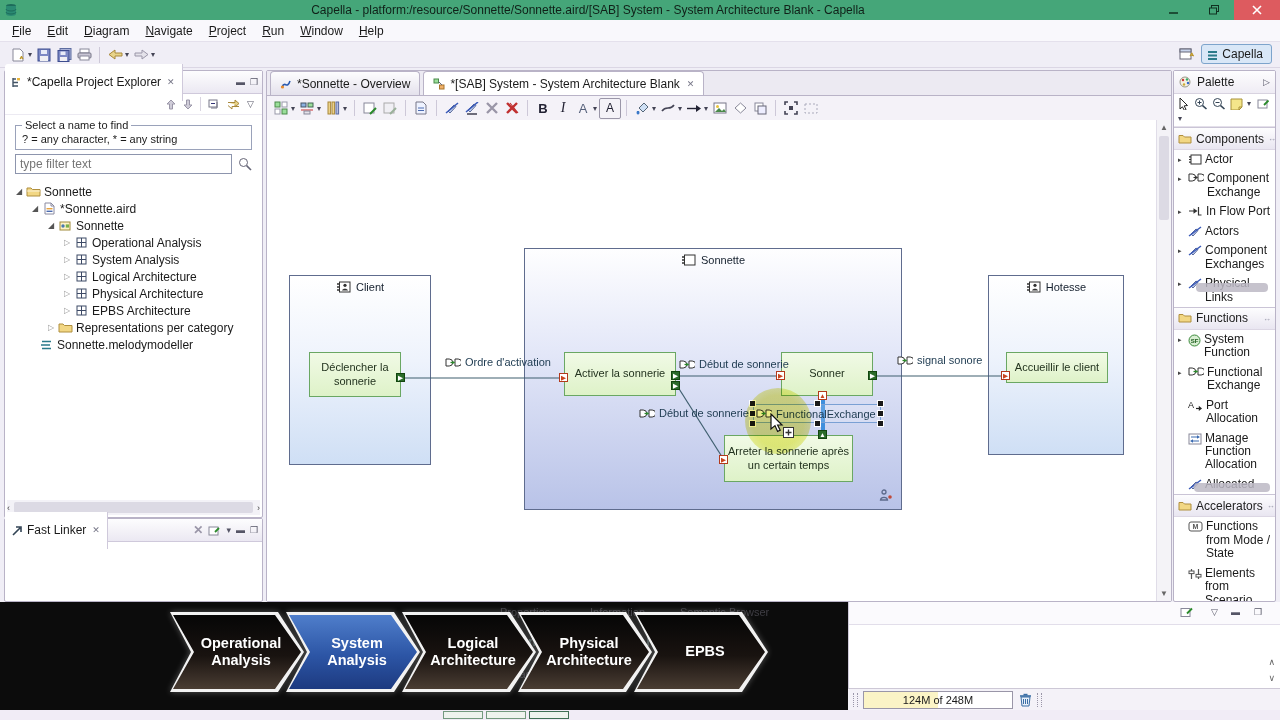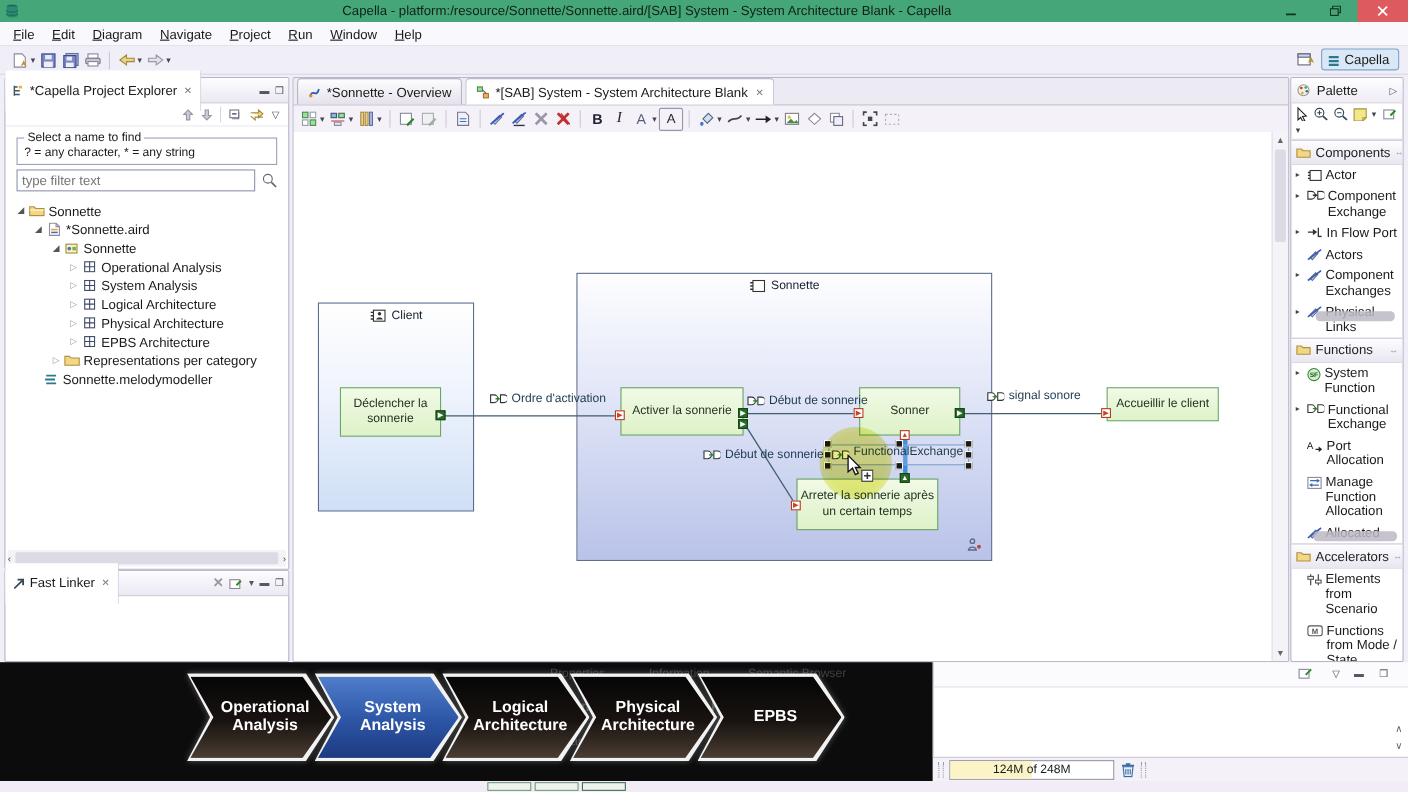--- a/index.html
+++ b/index.html
@@ -56,21 +56,21 @@
   .vthumb{position:absolute;left:2px;right:2px;top:16px;height:84px;background:#dcdae4;border-radius:2px}
   
   .comp{position:absolute;border:1px solid #5f6c8e;box-sizing:border-box}
   .comp.actor{background:linear-gradient(180deg,#ffffff 0%,#eef3fc 45%,#cfdff5 100%)}
   .comp.sys{background:linear-gradient(180deg,#fefeff 0%,#e3e7f8 40%,#b9c3e8 100%)}
   .comp-hd{display:flex;align-items:center;justify-content:center;gap:5px;padding-top:5px;font-size:11px;color:#15202e}
   .fn{position:absolute;background:linear-gradient(#f1fae6,#def2c8);border:1px solid #6aa763;color:#23331f;font-size:11px;display:flex;align-items:center;justify-content:center;text-align:center;line-height:1.2;padding:2px;box-sizing:border-box}
   .pt{position:absolute;width:9px;height:9px;border:1px solid;font-size:6.5px;line-height:8px;text-align:center;box-sizing:border-box}
   .pt.in{background:#fff;border-color:#b33a1c;color:#c8451f}
   .pt.out{background:#2a6b2a;border-color:#12450f;color:#fff}
-  .exlabel{position:absolute;display:flex;gap:4px;font-size:11px;color:#1d3a50;white-space:nowrap}
+  .exlabel{position:absolute;display:flex;align-items:center;gap:4px;font-size:11px;color:#1d3a50;white-space:nowrap}
   .hd{position:absolute;width:5px;height:5px;background:#1a1a1a;border:1px solid #fff;box-sizing:content-box}
   
   #palette{left:1173px;top:70px;width:103px;height:532px;overflow:hidden}
   .pal-hd{height:22px;display:flex;align-items:center;gap:5px;padding:0 5px;font-size:12px;border-bottom:1px solid #d8d3e0;background:linear-gradient(#fdfdfe,#efecf4)}
   .pal-tools{display:flex;flex-wrap:wrap;align-items:center;gap:4px;padding:3px 4px;border-bottom:1px solid #e4e0ea}
   .pgh{display:flex;align-items:center;gap:4px;background:linear-gradient(#fdfdfe,#e9e6f1);border-top:1px solid #cac4d6;border-bottom:1px solid #dcd7e4;height:21px;font-size:12px;padding:0 4px;color:#222}
   .pit{display:flex;align-items:flex-start;gap:3px;padding:3px 1px 3px 4px;font-size:12px;line-height:1.12;cursor:default}
   .pexp{width:7px;font-size:7px;color:#444;margin-top:3px;flex:none}
   .pic{flex:none;margin-top:1px}
   
@@ -563,20 +563,33 @@
       <div class="comp-hd">
         <span class="ico">
             <svg width="15" height="12">
               <rect x="3.5" y="1" width="10.5" height="10" fill="#fff" stroke="#333"></rect>
               <path d="M1 3h2.5M1 6h2.5M1 9h2.5" stroke="#333" stroke-width="1.3"></path>
             </svg>
           </span>
         <span>Sonnette</span>
       </div>
     </div>
+    <div class="comp actor" style="left:721px;top:155px;width:136px;height:180px">
+      <div class="comp-hd">
+        <span class="ico">
+            <svg width="15" height="12">
+              <rect x="3.5" y="1" width="10.5" height="10" fill="#fff" stroke="#333"></rect>
+              <path d="M1 3h2.5M1 6h2.5M1 9h2.5" stroke="#333" stroke-width="1.3"></path>
+              <circle cx="9" cy="4.3" r="1.6" fill="#333"></circle>
+              <path d="M6 9.5c.6-2.4 5.4-2.4 6 0z" fill="#333"></path>
+            </svg>
+          </span>
+        <span>Hotesse</span>
+      </div>
+    </div>
 
     <svg class="r" style="left:0;top:0" width="891" height="482">
       <line x1="134" y1="258" x2="297" y2="258" stroke="#3f5f6f" stroke-width="1.2"></line>
       <line x1="409" y1="256" x2="514" y2="256" stroke="#3f5f6f" stroke-width="1.2"></line>
       <line x1="409" y1="264" x2="457" y2="340" stroke="#3f5f6f" stroke-width="1.2"></line>
       <line x1="606" y1="256" x2="739" y2="256" stroke="#3f5f6f" stroke-width="1.2"></line>
       <line x1="556" y1="280" x2="556" y2="312" stroke="#3f8fdd" stroke-width="4"></line>
     </svg>
 
     <div class="fn" style="left:42px;top:232px;width:92px;height:45px">
@@ -892,37 +905,37 @@
         <svg width="14" height="10">
           <path d="M1 1.5h4l1.5 1.5H13V9H1z" fill="#f2d784" stroke="#b08f3e"></path>
         </svg>
       </span>
     <span>Accelerators</span>
     <span style="margin-left:auto;font-size:8px;color:#99a">↔</span>
   </div>
   <div class="pit">
       <span class="pexp"></span>
       <span class="pic">
+        <svg width="15" height="11">
+          <rect x="1" y="1" width="13" height="9" rx="2" fill="#fff" stroke="#555"></rect>
+          <text x="7.5" y="8.2" font-size="7" text-anchor="middle" fill="#555" font-weight="bold" font-family="Liberation Sans">M</text>
+        </svg>
+      </span>
+      <span>Functions from Mode / State</span>
+    </div>
+  <div class="pit">
+      <span class="pexp"></span>
+      <span class="pic">
         <svg width="14" height="12">
           <path d="M3.5 1v10M10.5 1v10" stroke="#555" stroke-width="1.2"></path>
           <rect x="1" y="3" width="5" height="2.6" fill="#fff" stroke="#555"></rect>
           <rect x="8" y="6.4" width="5" height="2.6" fill="#fff" stroke="#555"></rect>
         </svg>
       </span>
       <span>Elements from Scenario</span>
-    </div>
-  <div class="pit">
-      <span class="pexp"></span>
-      <span class="pic">
-        <svg width="15" height="11">
-          <rect x="1" y="1" width="13" height="9" rx="2" fill="#fff" stroke="#555"></rect>
-          <text x="7.5" y="8.2" font-size="7" text-anchor="middle" fill="#555" font-weight="bold" font-family="Liberation Sans">M</text>
-        </svg>
-      </span>
-      <span>Functions from Mode / State</span>
     </div>
 </div>
 
 <div id="overlay" class="r">
   <span class="faint" style="left:500px;top:4px">Properties</span>
   <span class="faint" style="left:590px;top:4px">Information</span>
   <span class="faint" style="left:680px;top:4px">Semantic Browser</span>
   <span class="faint" style="left:512px;top:32px;font-size:13px;font-weight:bold;color:#8aa">Function Output Port FO</span>
   <span class="faint" style="left:498px;top:66px">Management</span>
   <div id="chevrow">

